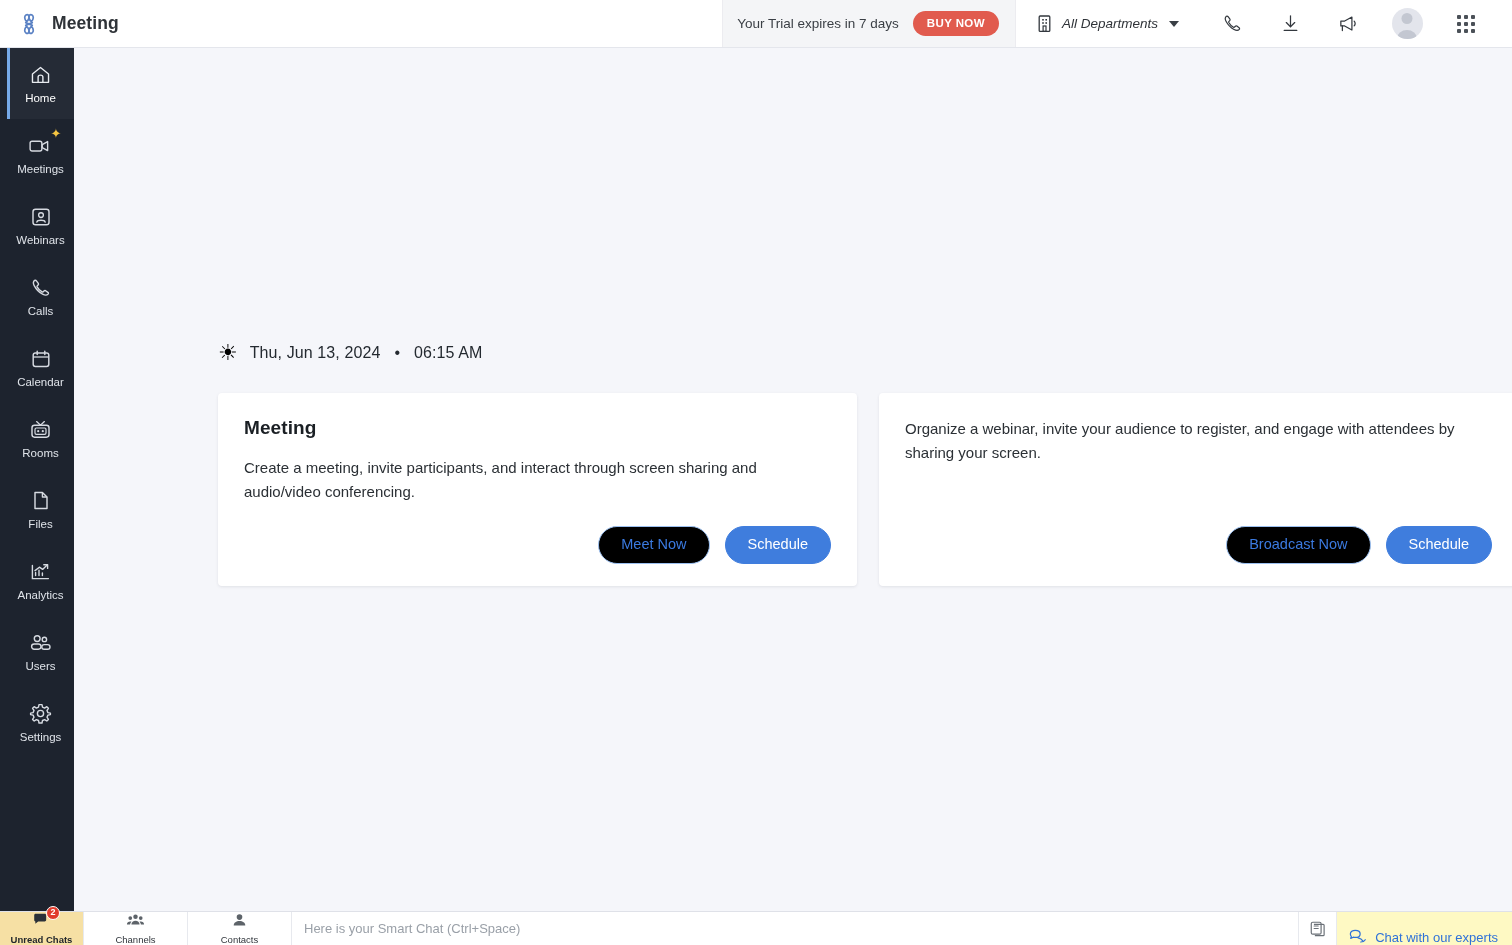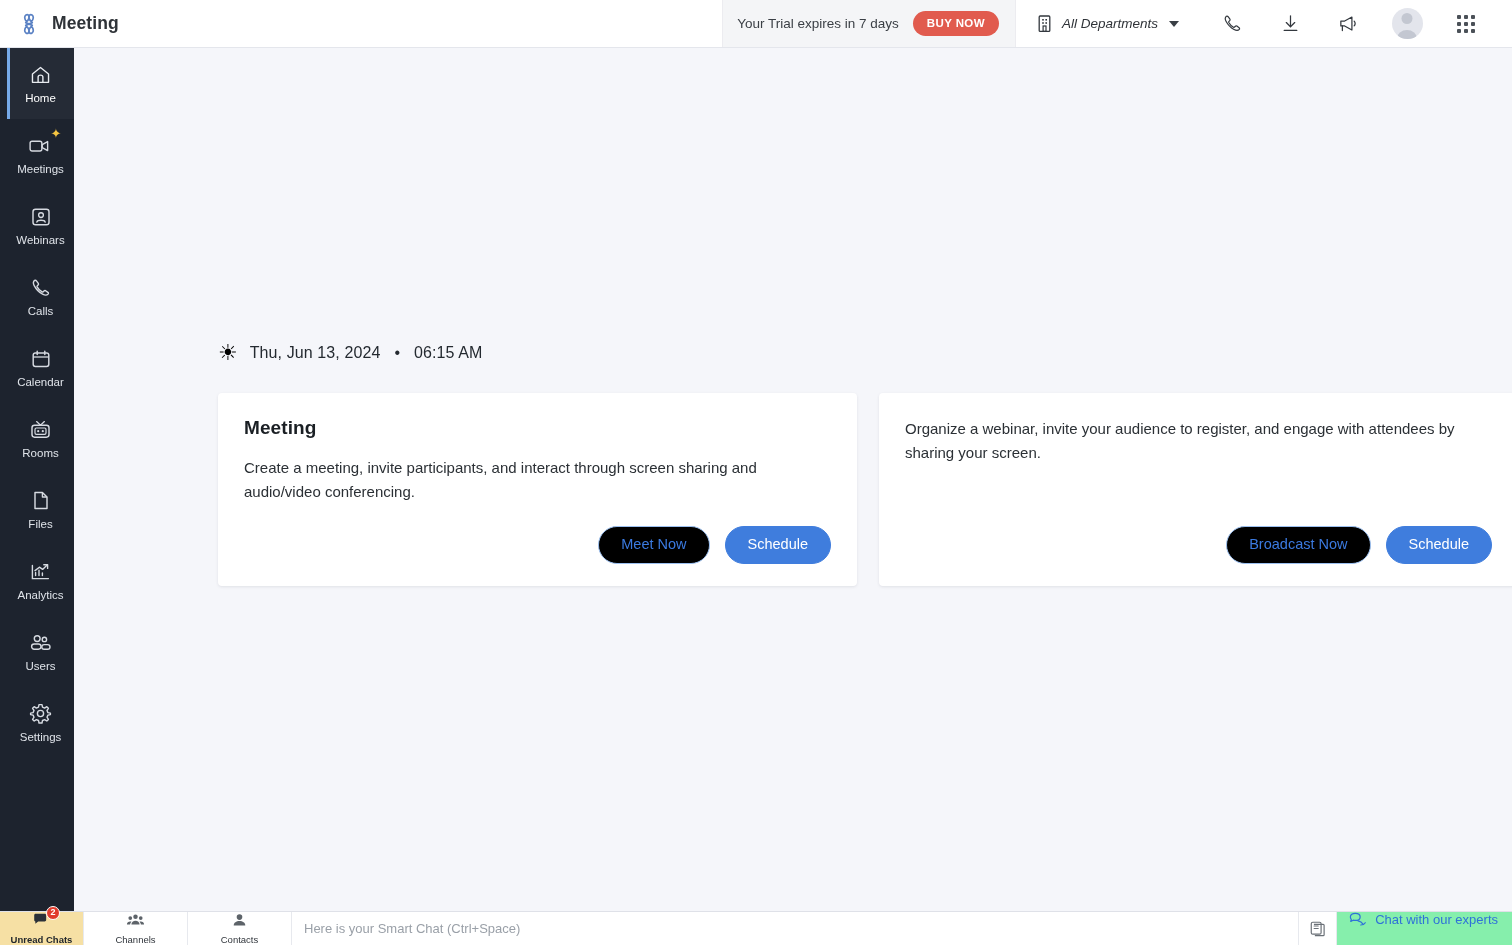--- a/index.html
+++ b/index.html
@@ -228,22 +228,22 @@
     font-family: "Liberation Sans", sans-serif;
     font-size: 13px; color: #333; width: 100%;
   }
   .smart-chat input::placeholder { color: #9aa0a8; }
   .bb-right { display: flex; align-items: stretch; }
   .bb-icon-btn {
     width: 38px; display: flex; align-items: center; justify-content: center;
     cursor: pointer; border-right: 1px solid #e7e9ee;
   }
   .experts {
-    background: #86efac;
-    display: flex; align-items: flex-start; gap: 8px;
+    background: #fef9c3;
+    display: flex; align-items: flex-end; gap: 8px;
     padding: 0 14px 0 12px;
     cursor: pointer;
   }
   .experts-label { font-size: 13px; color: #2f72d8; white-space: nowrap; }
 
   svg { display: block; }
 </style>
 </head>
 <body>
 

